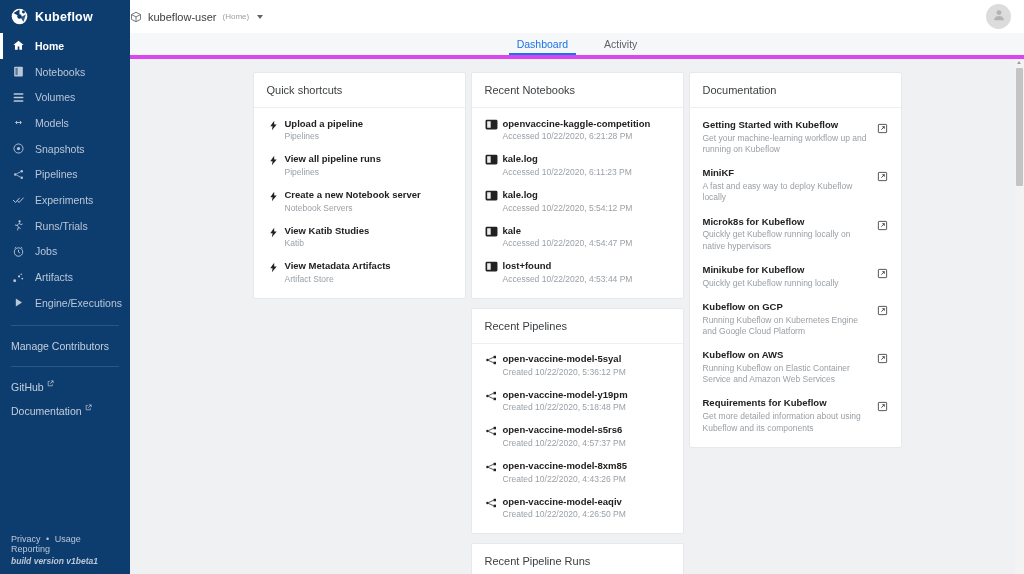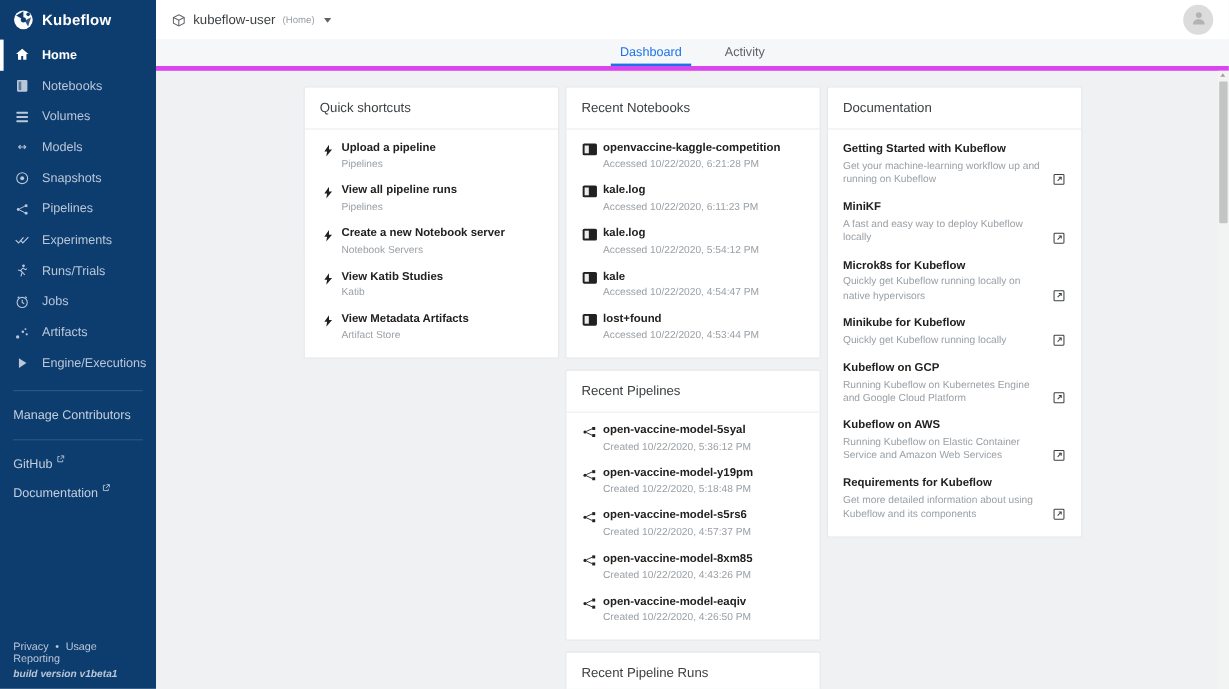--- a/index.html
+++ b/index.html
@@ -54,21 +54,21 @@
   .sb-footer { position:absolute; bottom:8px; left:11px; right:8px; }
   .sb-footer .row1 { font-size:9px; color:#b9c7d8; margin-bottom:2px; }
   .sb-footer .dot { margin:0 3px; }
   .sb-footer .row2 { font-size:8.5px; font-style:italic; font-weight:bold; color:#b9c7d8; }
 
   
   .main { flex:1; height:574px; display:flex; flex-direction:column; background:#f0f1f3; position:relative; }
 
   .topbar {
     height:33px; background:#ffffff; display:flex; align-items:center;
-    padding-left:13px; flex-shrink:0;
+    flex-shrink:0;
   }
   .ns-select { display:flex; align-items:center; gap:6px; cursor:pointer; }
   .ns-icon { width:12px; height:12px; flex-shrink:0; }
   .ns-name { font-size:11px; color:#3c4043; }
   .ns-role { font-size:8px; color:#9aa0a6; }
   .ns-caret { width:0;height:0;border-left:3.5px solid transparent;border-right:3.5px solid transparent;border-top:4px solid #5f6368; margin-left:2px; }
   .avatar {
     width:25px;height:25px;border-radius:50%;background:#dcdcdc;
     position:absolute; right:13px; top:4px; cursor:pointer;
     display:flex;align-items:center;justify-content:center;
@@ -101,21 +101,21 @@
   }
   .card-title { font-size:11px; color:#3c4043; }
   .card-body { padding:4px 0 7px 0; }
 
   .row { display:flex; align-items:flex-start; padding:5.5px 11px 5.5px 11px; cursor:pointer; }
   .row .r-ico { width:17px; flex-shrink:0; display:flex; align-items:flex-start; justify-content:center; padding-top:1px; }
   .row .r-txt { flex:1; min-width:0; padding-left:3px; }
   .r-title { font-size:9.5px; font-weight:bold; color:#212121; line-height:1.28; }
   .r-sub { font-size:8.5px; color:#9aa0a6; line-height:1.3; margin-top:1.5px; }
 
-  .doc-row { display:flex; align-items:flex-end; padding:6px 11px 6px 13px; cursor:pointer; }
+  .doc-row { display:flex; align-items:flex-start; padding:6px 11px 6px 13px; cursor:pointer; }
   .doc-txt { flex:1; min-width:0; padding-right:8px; }
   .doc-title { font-size:9.5px; font-weight:bold; color:#212121; line-height:1.3; }
   .doc-desc { font-size:8.5px; color:#9aa0a6; line-height:1.32; margin-top:1.5px; }
   .doc-ext { width:15px; flex-shrink:0; display:flex; align-items:center; justify-content:center; padding-top:4px; }
 
   
   .vscroll { position:absolute; right:0; top:59px; bottom:0; width:9px; background:#f3f3f3; }
   .vscroll .arrow-up { position:absolute; top:2px; left:2px; width:0;height:0;
     border-left:2.5px solid transparent;border-right:2.5px solid transparent;border-bottom:3.5px solid #9e9e9e; }
   .vscroll .thumb { position:absolute; top:9px; left:1px; width:7px; height:118px; background:#c4c4c4; border-radius:1px; }

